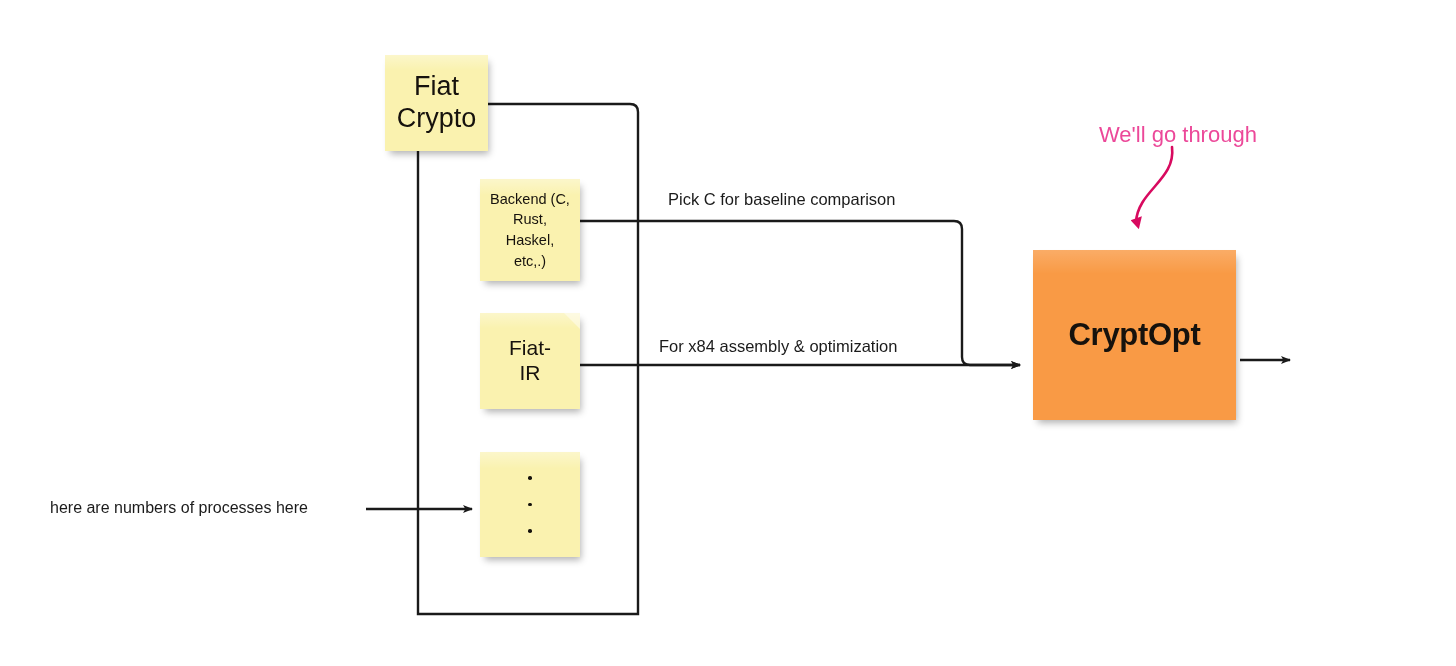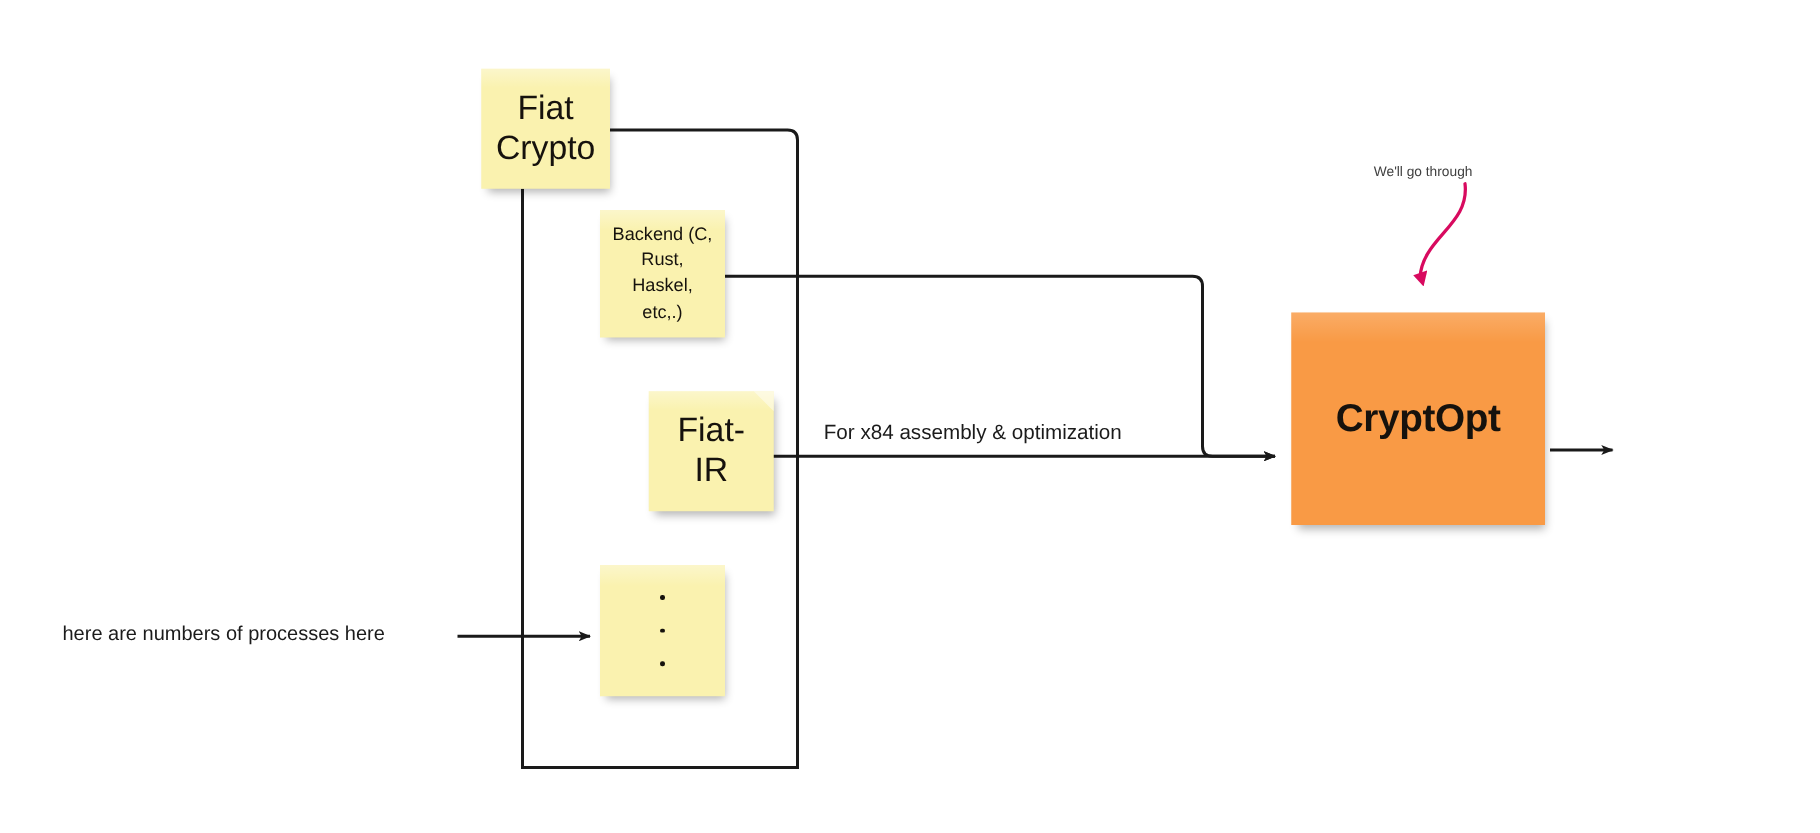--- a/index.html
+++ b/index.html
@@ -69,30 +69,29 @@
     border-width: 0 16px 16px 0;
     border-color: transparent rgba(255,255,255,0.45) transparent transparent;
   }
 
   #note-fiat-crypto {
     left: 385px; top: 55px;
     width: 103px; height: 96px;
     font-size: 27px;
   }
   #note-backend {
-    left: 480px; top: 168px;
+    left: 480px; top: 179px;
     width: 100px; height: 102px;
     font-size: 14.5px;
     line-height: 1.42;
   }
   #note-fiat-ir {
     left: 480px; top: 313px;
     width: 100px; height: 96px;
-    font-size: 27px;
-    margin-left: 39px;
+    font-size: 21px;
   }
   #note-ellipsis {
     left: 480px; top: 452px;
     width: 100px; height: 105px;
   }
   #note-cryptopt {
     left: 1033px; top: 250px;
     width: 203px; height: 170px;
     font-size: 31px;
     font-weight: bold;
@@ -128,23 +127,23 @@
     font-size: 16.5px;
     color: #1b1b1b;
     white-space: nowrap;
   }
   #label-pick-c   { left: 668px; top: 190px; }
   #label-for-x84  { left: 659px; top: 337px; }
   #label-processes{ left: 50px;  top: 499px; font-size: 16px; }
 
   #label-annotation {
     position: absolute;
-    left: 1099px; top: 132px;
-    font-size: 11px;
-    color: #404040;
+    left: 1099px; top: 122px;
+    font-size: 22px;
+    color: #ec4899;
     white-space: nowrap;
   }
 </style>
 </head>
 <body>
 
 <div id="canvas">
 
   <svg id="svg-layer" viewBox="0 0 1456 666" width="1456" height="666" xmlns="http://www.w3.org/2000/svg">
     <defs>
@@ -192,20 +191,21 @@
         <span></span>
         <span></span>
     </span>
   </div>
 
   <div class="note orange" id="note-cryptopt">
     <span class="note-text">CryptOpt</span>
   </div>
 
 
+  <div class="edge-label" id="label-pick-c">Pick C for baseline comparison</div>
 
   <div class="edge-label" id="label-for-x84">For x84 assembly &amp; optimization</div>
 
   <div class="edge-label" id="label-processes">here are numbers of processes here</div>
 
   <div id="label-annotation">We'll go through</div>
 
 </div>
 
 </body></html>

